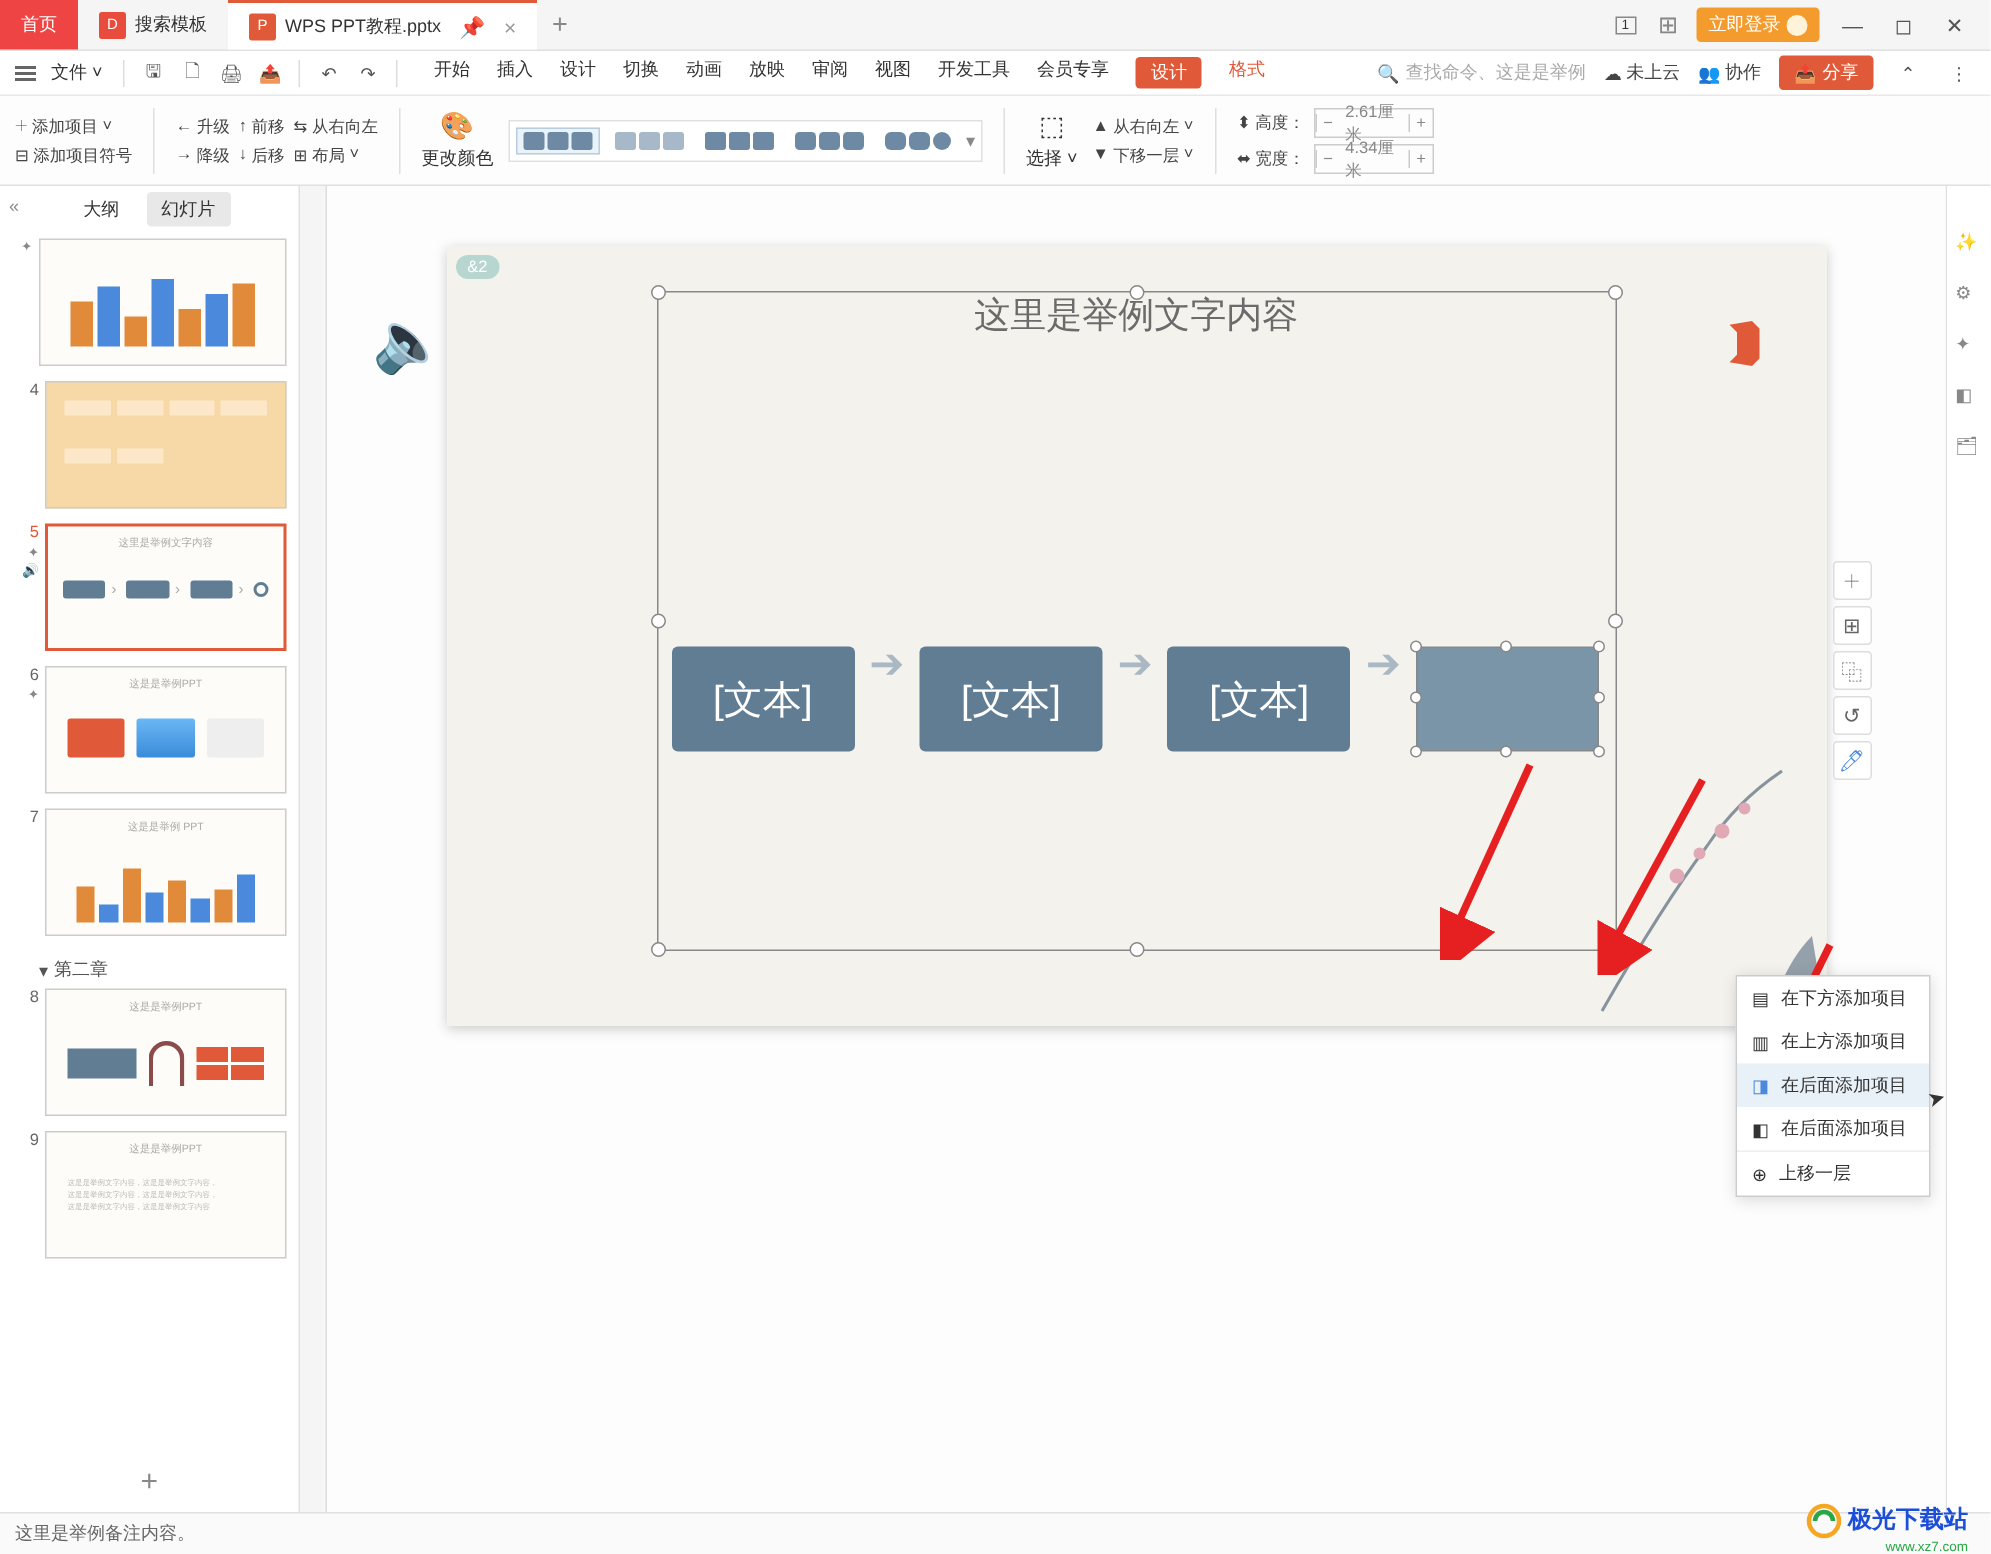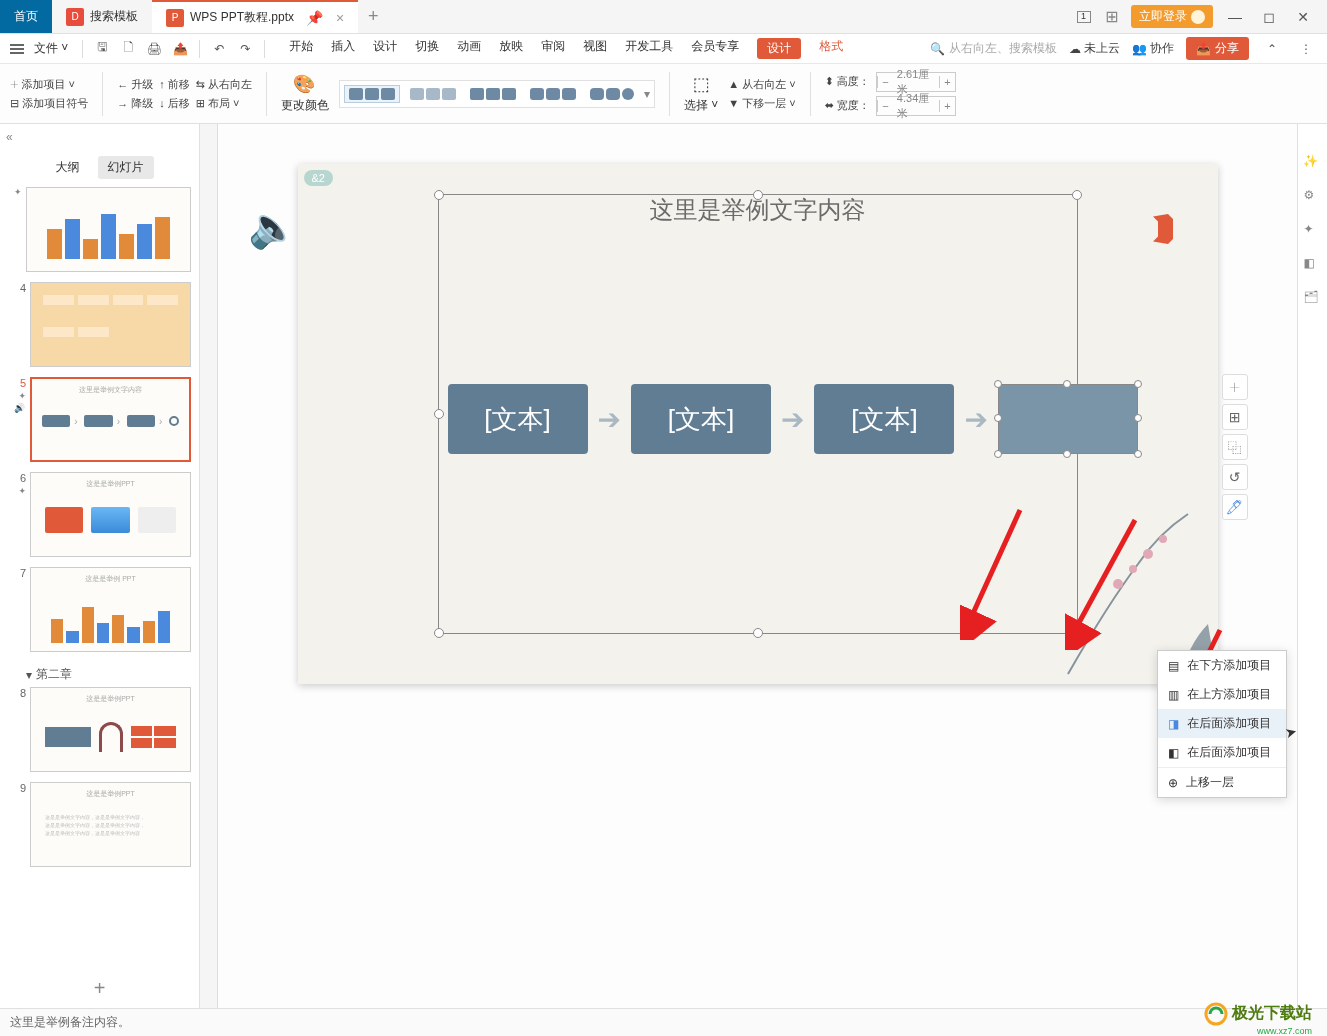--- a/index.html
+++ b/index.html
@@ -1,21 +1,21 @@
 <!DOCTYPE html>
 <html><head>
 <meta charset="utf-8">
 <style>
 * { margin: 0; padding: 0; box-sizing: border-box; font-family: "Microsoft YaHei", sans-serif; }
 body { background: #fff; width: 1327px; height: 1036px; overflow: hidden; position: relative; font-size: 12px; color: #333; }
 
 
 .title-bar { height: 34px; display: flex; align-items: stretch; background: #f5f5f5; border-bottom: 1px solid #e0e0e0; }
 .tab { display: flex; align-items: center; padding: 0 14px; gap: 6px; cursor: pointer; }
-.tab.home { background: #0369a1; color: #fff; }
+.tab.home { background: #ef4444; color: #fff; }
 .tab.wps { background: #fff; border-top: 2px solid #e05a3a; }
 .tab-close { font-size: 14px; color: #999; margin-left: 6px; }
 .new-tab { width: 30px; display: flex; align-items: center; justify-content: center; color: #888; font-size: 18px; cursor: pointer; }
 .title-spacer { flex: 1; }
 .title-right { display: flex; align-items: center; gap: 10px; padding-right: 12px; }
 .login-btn { background: #f49b2e; color: #fff; padding: 3px 8px; border-radius: 3px; display: flex; align-items: center; gap: 4px; }
 .win-btn { width: 24px; text-align: center; color: #555; font-size: 14px; cursor: pointer; }
 .icon-box { width: 18px; height: 18px; display: inline-flex; align-items: center; justify-content: center; }
 .icon-doke { width:14px; height:12px; border:1px solid #888; position:relative; }
 .icon-doke::after { content:"1"; position:absolute; left:3px; top:-1px; font-size:9px; }
@@ -48,21 +48,21 @@
 .sa-box { width: 14px; height: 12px; background: #6d89a3; border-radius: 2px; }
 .sa-circle { width: 12px; height: 12px; border-radius: 50%; background: #6d89a3; }
 .dim-input { border: 1px solid #ccc; display: flex; align-items: center; height: 20px; width: 80px; }
 .dim-val { flex: 1; padding: 0 4px; color: #888; font-size: 11px; }
 .dim-step { width: 16px; text-align: center; border-left: 1px solid #ccc; color: #888; cursor: pointer; }
 
 
 .main { display: flex; height: calc(1036px - 34px - 30px - 60px - 28px); }
 .side-panel { width: 200px; border-right: 1px solid #e0e0e0; display: flex; flex-direction: column; background: #fff; }
 .side-tabs { display: flex; justify-content: center; gap: 8px; padding: 4px; }
-.side-tab { padding: 3px 10px; cursor: pointer; margin-top: 28px; }
+.side-tab { padding: 3px 10px; cursor: pointer; }
 .side-tab.active { background: #e8e8e8; border-radius: 3px; }
 .collapse-btn { position: absolute; left: 6px; top: 130px; color: #888; cursor: pointer; }
 .thumbs { flex: 1; overflow: auto; padding: 4px 8px 4px 14px; }
 .thumb { margin-bottom: 10px; display: flex; gap: 4px; align-items: flex-start; }
 .thumb-num { font-size: 11px; color: #666; width: 12px; text-align: right; }
 .thumb-indicators { display: flex; flex-direction: column; gap: 2px; font-size: 9px; color: #888; }
 .thumb-img { flex: 1; height: 85px; border: 1px solid #ccc; background: #fdfcf8; position: relative; overflow: hidden; cursor: pointer; }
 .thumb.selected .thumb-img { border: 2px solid #e05a3a; }
 .section-header { padding: 4px 12px; font-size: 12px; color: #555; display: flex; align-items: center; gap: 4px; cursor: pointer; }
 .add-slide { text-align: center; padding: 8px; font-size: 20px; color: #888; cursor: pointer; }
@@ -76,21 +76,21 @@
 .slide { width: 920px; height: 520px; background: #f4f2ed; box-shadow: 0 2px 8px rgba(0,0,0,0.2); position: relative; }
 .slide-title { position: absolute; top: 30px; left: 140px; right: 140px; text-align: center; font-size: 24px; color: #6b6b6b; font-family: "SimSun", serif; }
 .sel-box { position: absolute; border: 1px solid #888; }
 .sel-outer { top: 30px; left: 140px; width: 640px; height: 440px; }
 .handle { position: absolute; width: 10px; height: 10px; border: 1px solid #888; background: #fff; border-radius: 50%; }
 .handle.tl { top:-5px; left:-5px; } .handle.tr { top:-5px; right:-5px; }
 .handle.bl { bottom:-5px; left:-5px; } .handle.br { bottom:-5px; right:-5px; }
 .handle.tm { top:-5px; left:50%; margin-left:-5px; } .handle.bm { bottom:-5px; left:50%; margin-left:-5px; }
 .handle.ml { left:-5px; top:50%; margin-top:-5px; } .handle.mr { right:-5px; top:50%; margin-top:-5px; }
 .smartart-row { position: absolute; top: 220px; left: 150px; display: flex; align-items: center; gap: 10px; }
-.sa-item { width: 140px; height: 70px; background: #607d94; color: #fff; display: flex; align-items: center; justify-content: center; font-size: 26px; border-radius: 4px; }
+.sa-item { width: 122px; height: 70px; background: #607d94; color: #fff; display: flex; align-items: center; justify-content: center; font-size: 26px; border-radius: 4px; margin-top: 47px; }
 .sa-arrow { color: #aab8c4; font-size: 28px; }
 .sa-selected { position: relative; border: 1px solid #888; }
 .sa-selected .handle { width:8px; height:8px; }
 .user-badge { position: absolute; top: 6px; left: 6px; background: #b8d6d0; color: #fff; padding: 2px 8px; border-radius: 10px; font-size: 11px; }
 .logo-corner { position: absolute; top: 50px; right: 40px; width: 30px; height: 30px; }
 .ink-branch { position: absolute; bottom: 0; right: 0; width: 160px; height: 180px; opacity: 0.7; }
 .audio-icon { position:absolute; top:80px; left:30px; color:#ccc; font-size:40px; }
 
 
 .right-rail { width: 30px; border-left: 1px solid #e0e0e0; display: flex; flex-direction: column; align-items: center; gap: 16px; padding-top: 30px; background: #fff; }
@@ -116,21 +116,21 @@
 .cursor-arrow { position:absolute; right:30px; top:724px; z-index:101; font-size:14px; transform: rotate(-15deg); }
 
 
 .th-bars { position:absolute; left:20px; right:20px; bottom:12px; height:50px; display:flex; align-items:flex-end; gap:3px; }
 .th-bars span { flex:1; background:#4a89dc; }
 .th-bars span:nth-child(odd){ background:#e08a3a; }
 .th-flow { position:absolute; left:10px; right:10px; top:36px; display:flex; gap:4px; align-items:center; }
 .th-flow i { flex:1; height:12px; background:#607d94; border-radius:2px; }
 .th-flow .arr { flex:0 0 6px; font-size:10px; color:#aaa; font-style:normal; }
 .th-title { position:absolute; top:6px; left:0; right:0; text-align:center; font-size:7px; color:#aaa; }
-.watermark { position:absolute; right:15px; bottom:10px; font-size:16px; color:#4d7c0f; font-weight:bold; z-index:200; }
+.watermark { position:absolute; right:15px; bottom:10px; font-size:16px; color:#1d4ed8; font-weight:bold; z-index:200; }
 .watermark-sub { position:absolute; right:15px; bottom:0px; font-size:9px; color:#29a645; z-index:200; }
 </style>
 </head>
 <body>
 
 <div class="title-bar">
   <div class="tab home">
       <span>首页</span>
     </div>
   <div class="tab">
@@ -182,21 +182,21 @@
     <span class="menu-tab">审阅</span>
     <span class="menu-tab">视图</span>
     <span class="menu-tab">开发工具</span>
     <span class="menu-tab">会员专享</span>
     <span class="menu-tab design">设计</span>
     <span class="menu-tab format">格式</span>
   </div>
   <div class="menu-right">
     <span class="search-hint">
       <span>🔍</span>
-      <span>从右向左、搜索模板</span>
+      <span>查找命令、这是是举例</span>
     </span>
     <span class="ribbon-item">
         <span>☁</span> 
         <span>未上云</span>
       </span>
     <span class="ribbon-item">
         <span>👥</span> 
         <span>协作</span>
       </span>
     <span class="share-btn">

